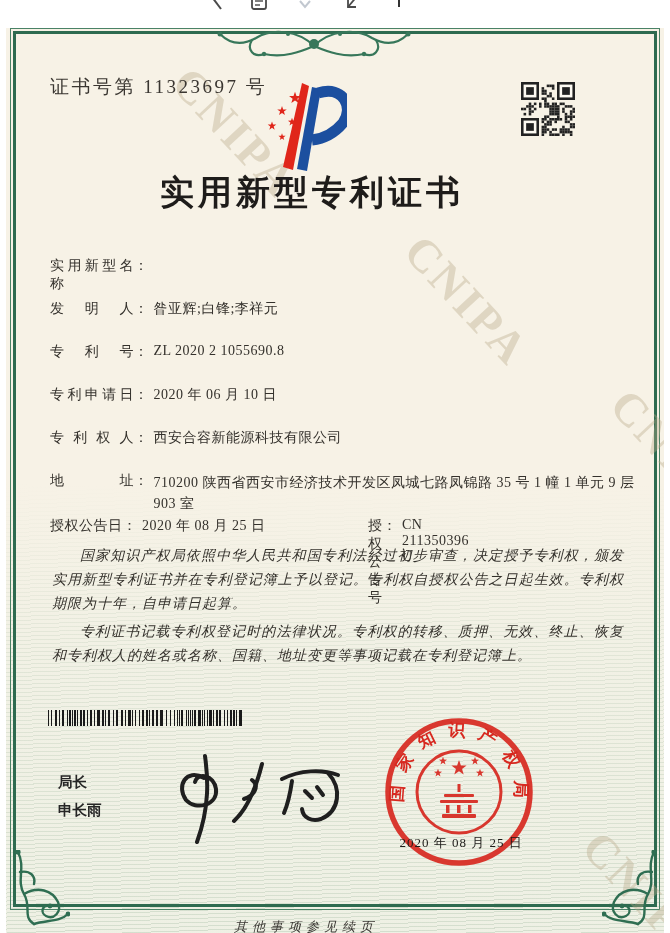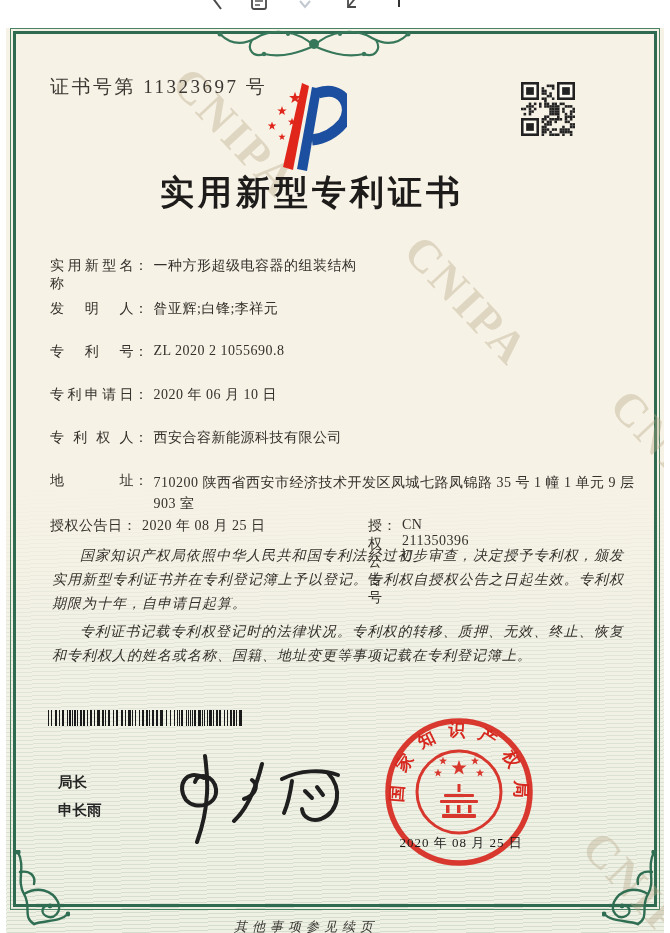--- a/index.html
+++ b/index.html
@@ -306,21 +306,20 @@
             <rect x="2.5714285714285716" y="38.57142857142858" width="12.857142857142858" height="12.857142857142858" fill="#fdfaf2"></rect>
             <rect x="5.142857142857143" y="41.142857142857146" width="7.714285714285715" height="7.714285714285715" fill="#222"></rect>
           </g>
         </svg>
 
       <div class="doc-title">实用新型专利证书</div>
 
       <div class="row" style="top:229px">
         <span class="lbl">实用新型名称</span>
           <span>：</span>
-        <span class="val">一种方形超级电容器的组装结构</span>
       </div>
       <div class="row" style="top:272px">
         <span class="lbl">发明人</span>
           <span>：</span>
         <span class="val">昝亚辉;白锋;李祥元</span>
       </div>
       <div class="row" style="top:315px">
         <span class="lbl">专利号</span>
           <span>：</span>
         <span class="val">ZL 2020 2 1055690.8</span>

